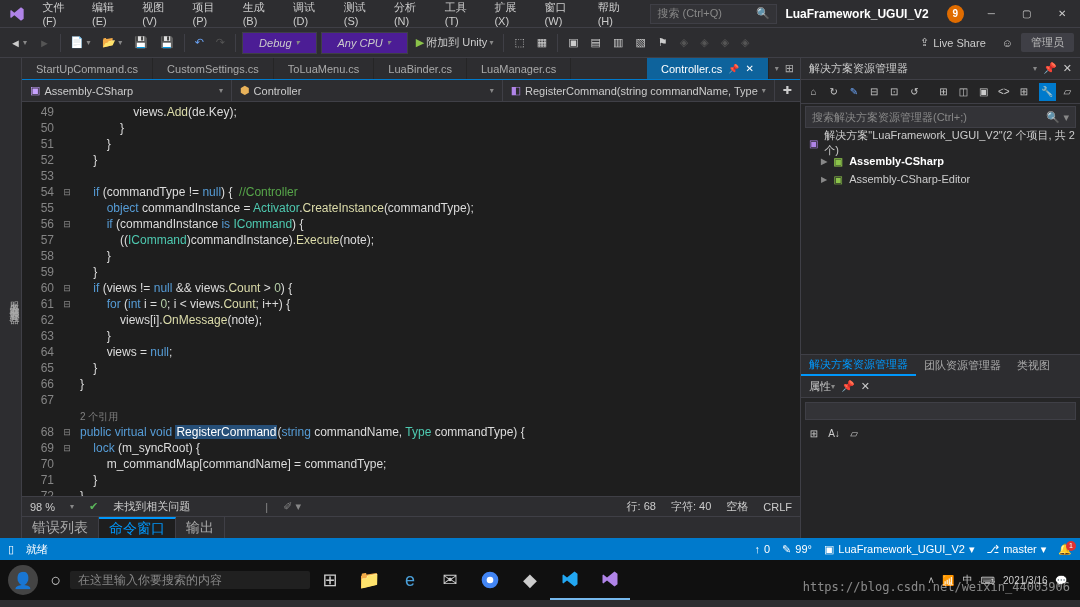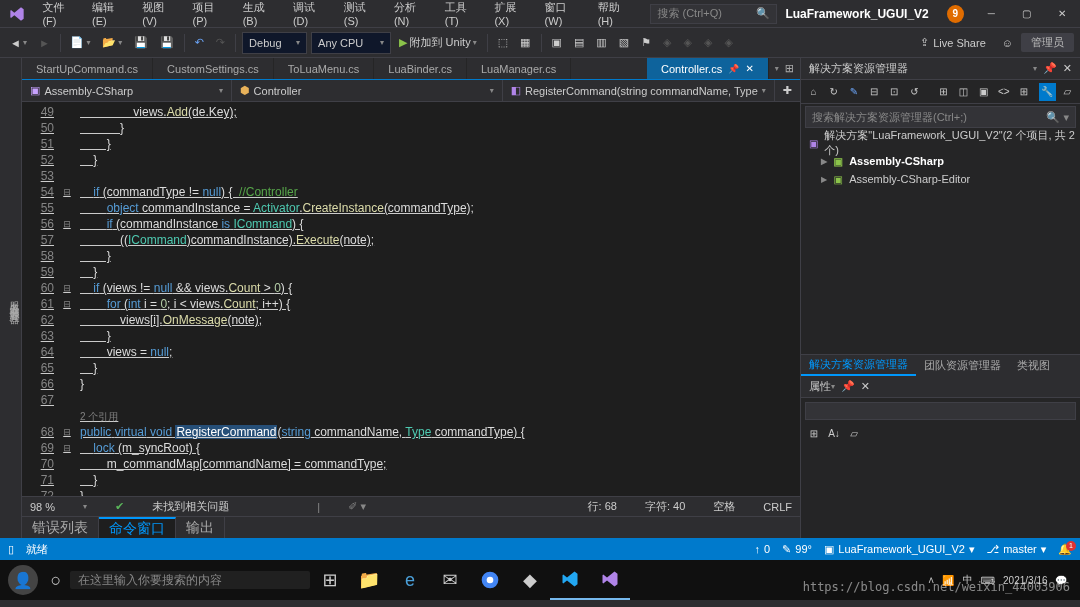--- a/index.html
+++ b/index.html
@@ -13,21 +13,21 @@
 .searchbox { margin-left:10px; background:#333337; border:1px solid #3f3f46; padding:1px 6px; width:135px; height:20px; color:#888; font-size:11px; display:flex; align-items:center; gap:4px; }
 .title-spacer { flex:1; }
 .sln-name { font-weight:600; color:#fff; padding:0 8px; font-size:12px; }
 .circle9 { width:18px; height:18px; background:#e06c00; border-radius:50%; color:#fff; display:flex; align-items:center; justify-content:center; font-size:10px; font-weight:700; margin:0 10px; }
 .winbtn { width:38px; height:100%; display:flex; align-items:center; justify-content:center; font-size:10px; color:#ccc; }
 
 
 .toolbar { height:30px; background:#2d2d30; display:flex; align-items:center; padding:0 6px; gap:4px; border-bottom:1px solid #3f3f46; }
 .tb-btn { height:22px; padding:0 4px; display:flex; align-items:center; gap:2px; color:#ccc; font-size:11px; }
 .tb-sep { width:1px; height:18px; background:#3f3f46; margin:0 2px; }
-.tb-drop { background:#0f172a; border:1px solid #3f3f46; padding:0 6px; height:22px; display:flex; align-items:center; min-width:65px; gap:4px; }
+.tb-drop { background:#4c1d95; border:1px solid #3f3f46; padding:0 16px; height:22px; display:flex; align-items:center; min-width:65px; gap:4px;font-style:italic; }
 .tb-play { color:#8bc34a; }
 .tb-spacer { flex:1; }
 .liveshare { color:#ccc; display:flex; align-items:center; gap:4px; padding:0 8px; }
 .adminbtn { background:#3f3f46; padding:2px 10px; border-radius:2px; color:#bbb; }
 
 
 .mainrow { display:flex; height:480px; }
 .left-rail { width:22px; background:#2d2d30; border-right:1px solid #3f3f46; writing-mode:vertical-rl; text-align:center; padding-top:6px; color:#aaa; font-size:10px; letter-spacing:2px; }
 
 .editor-area { flex:1; display:flex; flex-direction:column; min-width:0; }
@@ -36,36 +36,36 @@
 .tab.active { background:#0e639c; color:#fff; }
 .tab .x { font-size:10px; color:#aaa; }
 .tab.active .x { color:#fff; }
 .tab .pin { font-size:9px; }
 .tabs-right { margin-left:auto; display:flex; align-items:center; gap:6px; padding:0 6px; color:#aaa; }
 
 .navbar { height:22px; background:#2d2d30; display:flex; align-items:center; border-bottom:1px solid #3f3f46; font-size:11px; }
 .nav-seg { padding:0 8px; display:flex; align-items:center; gap:4px; border-right:1px solid #3f3f46; height:100%; }
 .nav-seg.flex { flex:1; }
 
-.codewrap { flex:1; display:flex; background:#1e1e1e; font-family:Consolas,monospace; font-size:12px; overflow:hidden; position:relative;text-decoration:underline; }
+.codewrap { flex:1; display:flex; background:#1e1e1e; font-family:Consolas,monospace; font-size:12px; overflow:hidden; position:relative; }
 .gutter { width:38px; text-align:right; padding-right:6px; color:#858585; background:#1e1e1e; line-height:16px; padding-top:2px; }
 .gutter .ln { height:16px; }
 .fold { width:14px; background:#1e1e1e; color:#858585; line-height:16px; padding-top:2px; }
 .fold div { height:16px; text-align:center; font-size:9px; }
 .code { flex:1; padding-top:2px; line-height:16px; white-space:pre; color:#dcdcdc; overflow:hidden; }
 .code .line { height:16px; padding-left:6px; }
 .kw { color:#569cd6; }
 .type { color:#4ec9b0; }
 .comm { color:#57a64a;margin-top:48px; }
 .num { color:#b5cea8; }
 .mem { color:#dcdcaa; }
 .hl { background:#264f78; color:#fff; padding:0 1px; }
 .refhint { color:#808080; font-size:10px; }
 
-.statusrow { height:20px; background:#2d2d30; display:flex; align-items:center; padding:0 8px; gap:28px; border-top:1px solid #3f3f46; font-size:11px; color:#ccc; }
+.statusrow { height:20px; background:#2d2d30; display:flex; align-items:center; padding:0 8px; gap:15px; border-top:1px solid #3f3f46; font-size:11px; color:#ccc; }
 .statusrow .flex { flex:1; }
 
 .bottompanel { height:22px; background:#2d2d30; display:flex; align-items:stretch; border-top:1px solid #3f3f46; }
 .bp-tab { padding:0 10px; display:flex; align-items:center; color:#aaa; font-size:14px; border-right:1px solid #3f3f46;text-align:center; }
 .bp-tab.active { background:#1e1e1e; color:#0097fb; border-top:2px solid #0097fb; }
 
 
 .rightpanel { width:280px; background:#252526; display:flex; flex-direction:column; border-left:1px solid #3f3f46; }
 .rp-title { height:22px; background:#2d2d30; display:flex; align-items:center; padding:0 8px; color:#ccc; font-size:11px; border-bottom:1px solid #3f3f46; }
 .rp-title .flex { flex:1; }

